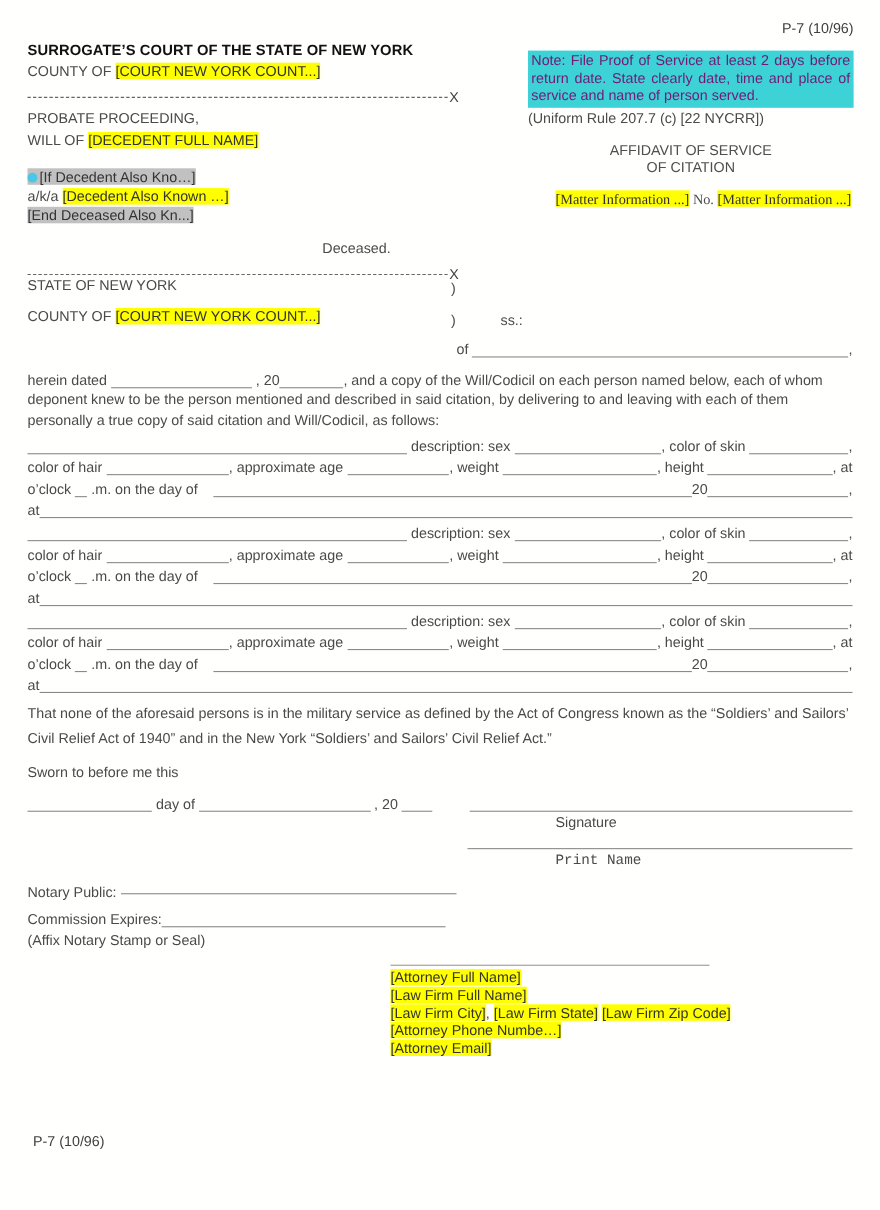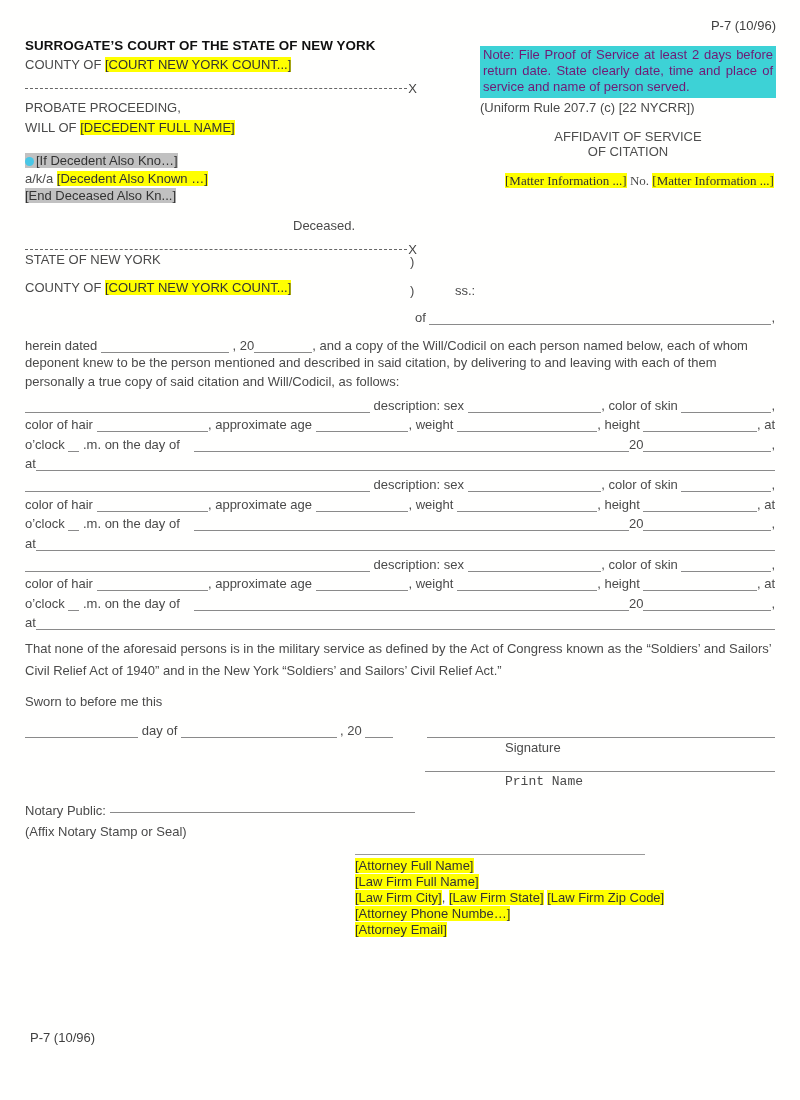--- a/index.html
+++ b/index.html
@@ -256,20 +256,24 @@
 
     <div class="pn-linerow">
       <div class="pn-line"></div>
     </div>
     <div class="pn-label">Print Name</div>
 
     <div class="notary-row">
       <span class="lbl pre">Notary Public: </span>
       <span class="bl grow"></span>
     </div>
+    <div class="commission-row">
+      <span class="lbl">Commission Expires:</span>
+      <span class="bl grow"></span>
+    </div>
     <div class="affix-row">(Affix Notary Stamp or Seal)</div>
 
     <div class="attorney">
       <div class="att-line"></div>
       <div class="aline"><span class="hl-y">[Attorney Full Name]</span></div>
       <div class="aline"><span class="hl-y">[Law Firm Full Name]</span></div>
       <div class="aline"><span class="hl-y">[Law Firm City]</span><span class="pre">, </span><span class="hl-y">[Law Firm State]</span><span class="pre"> </span><span class="hl-y">[Law Firm Zip Code]</span></div>
       <div class="aline"><span class="hl-y">[Attorney Phone Numbe…]</span></div>
       <div class="aline"><span class="hl-y">[Attorney Email]</span></div>
     </div>

